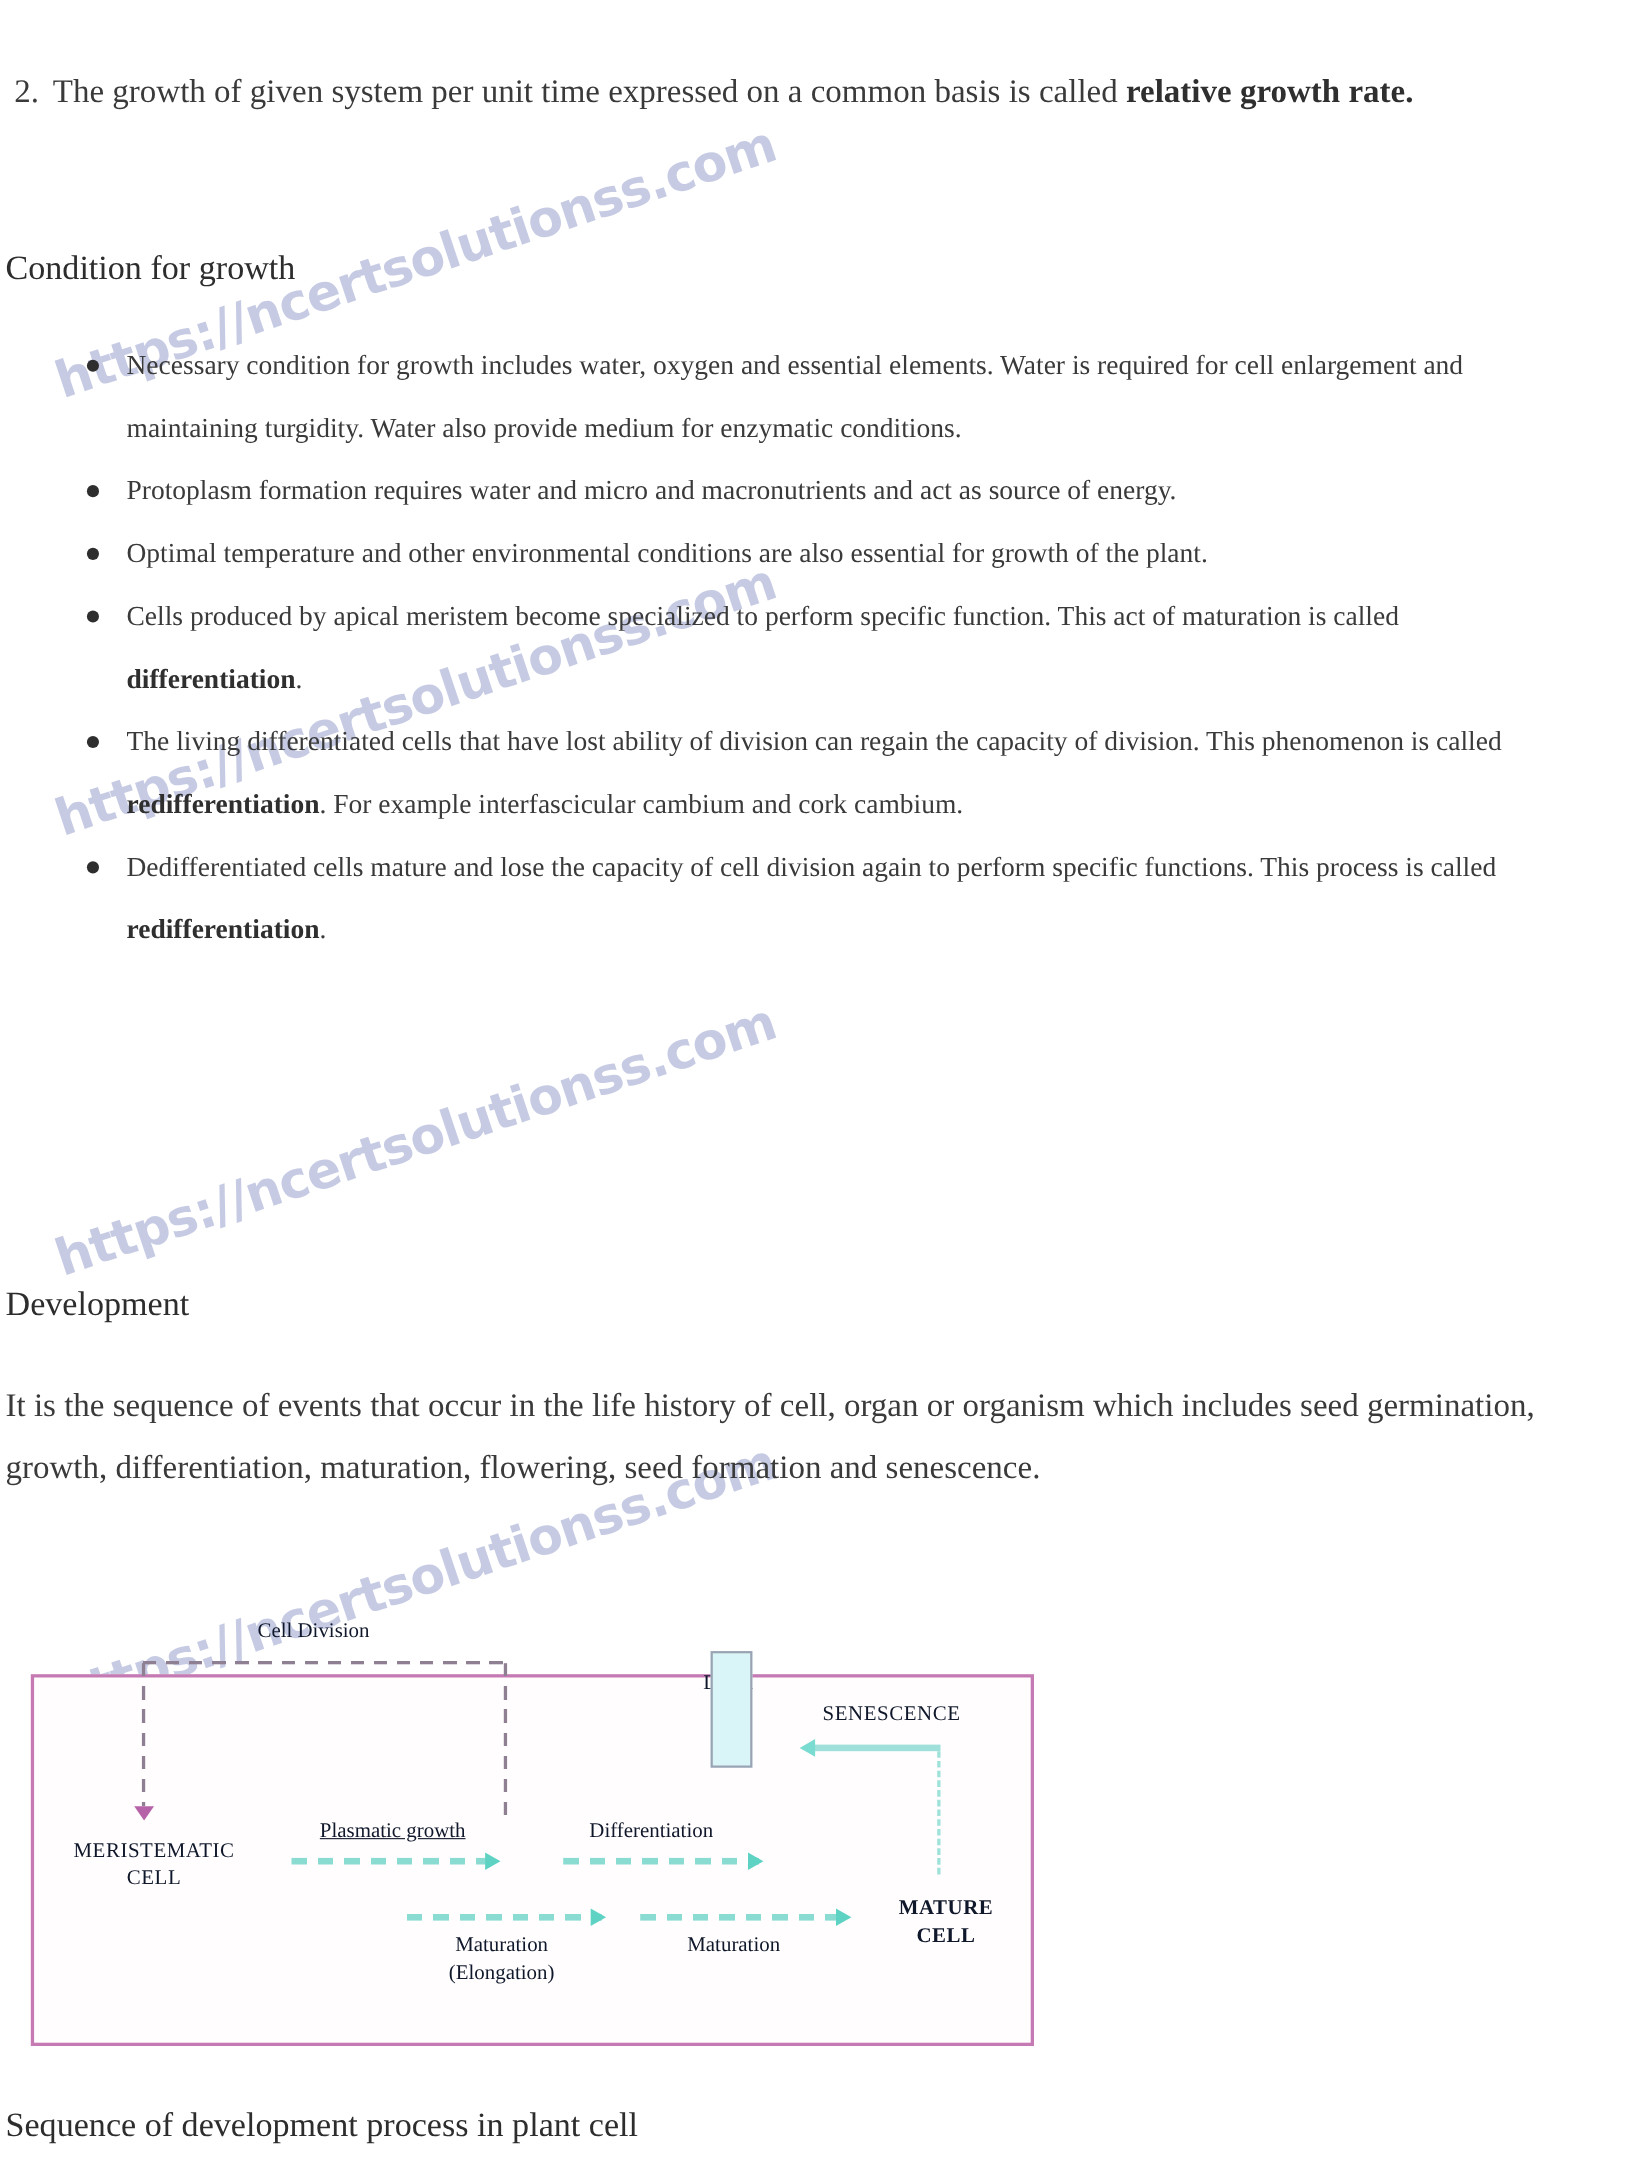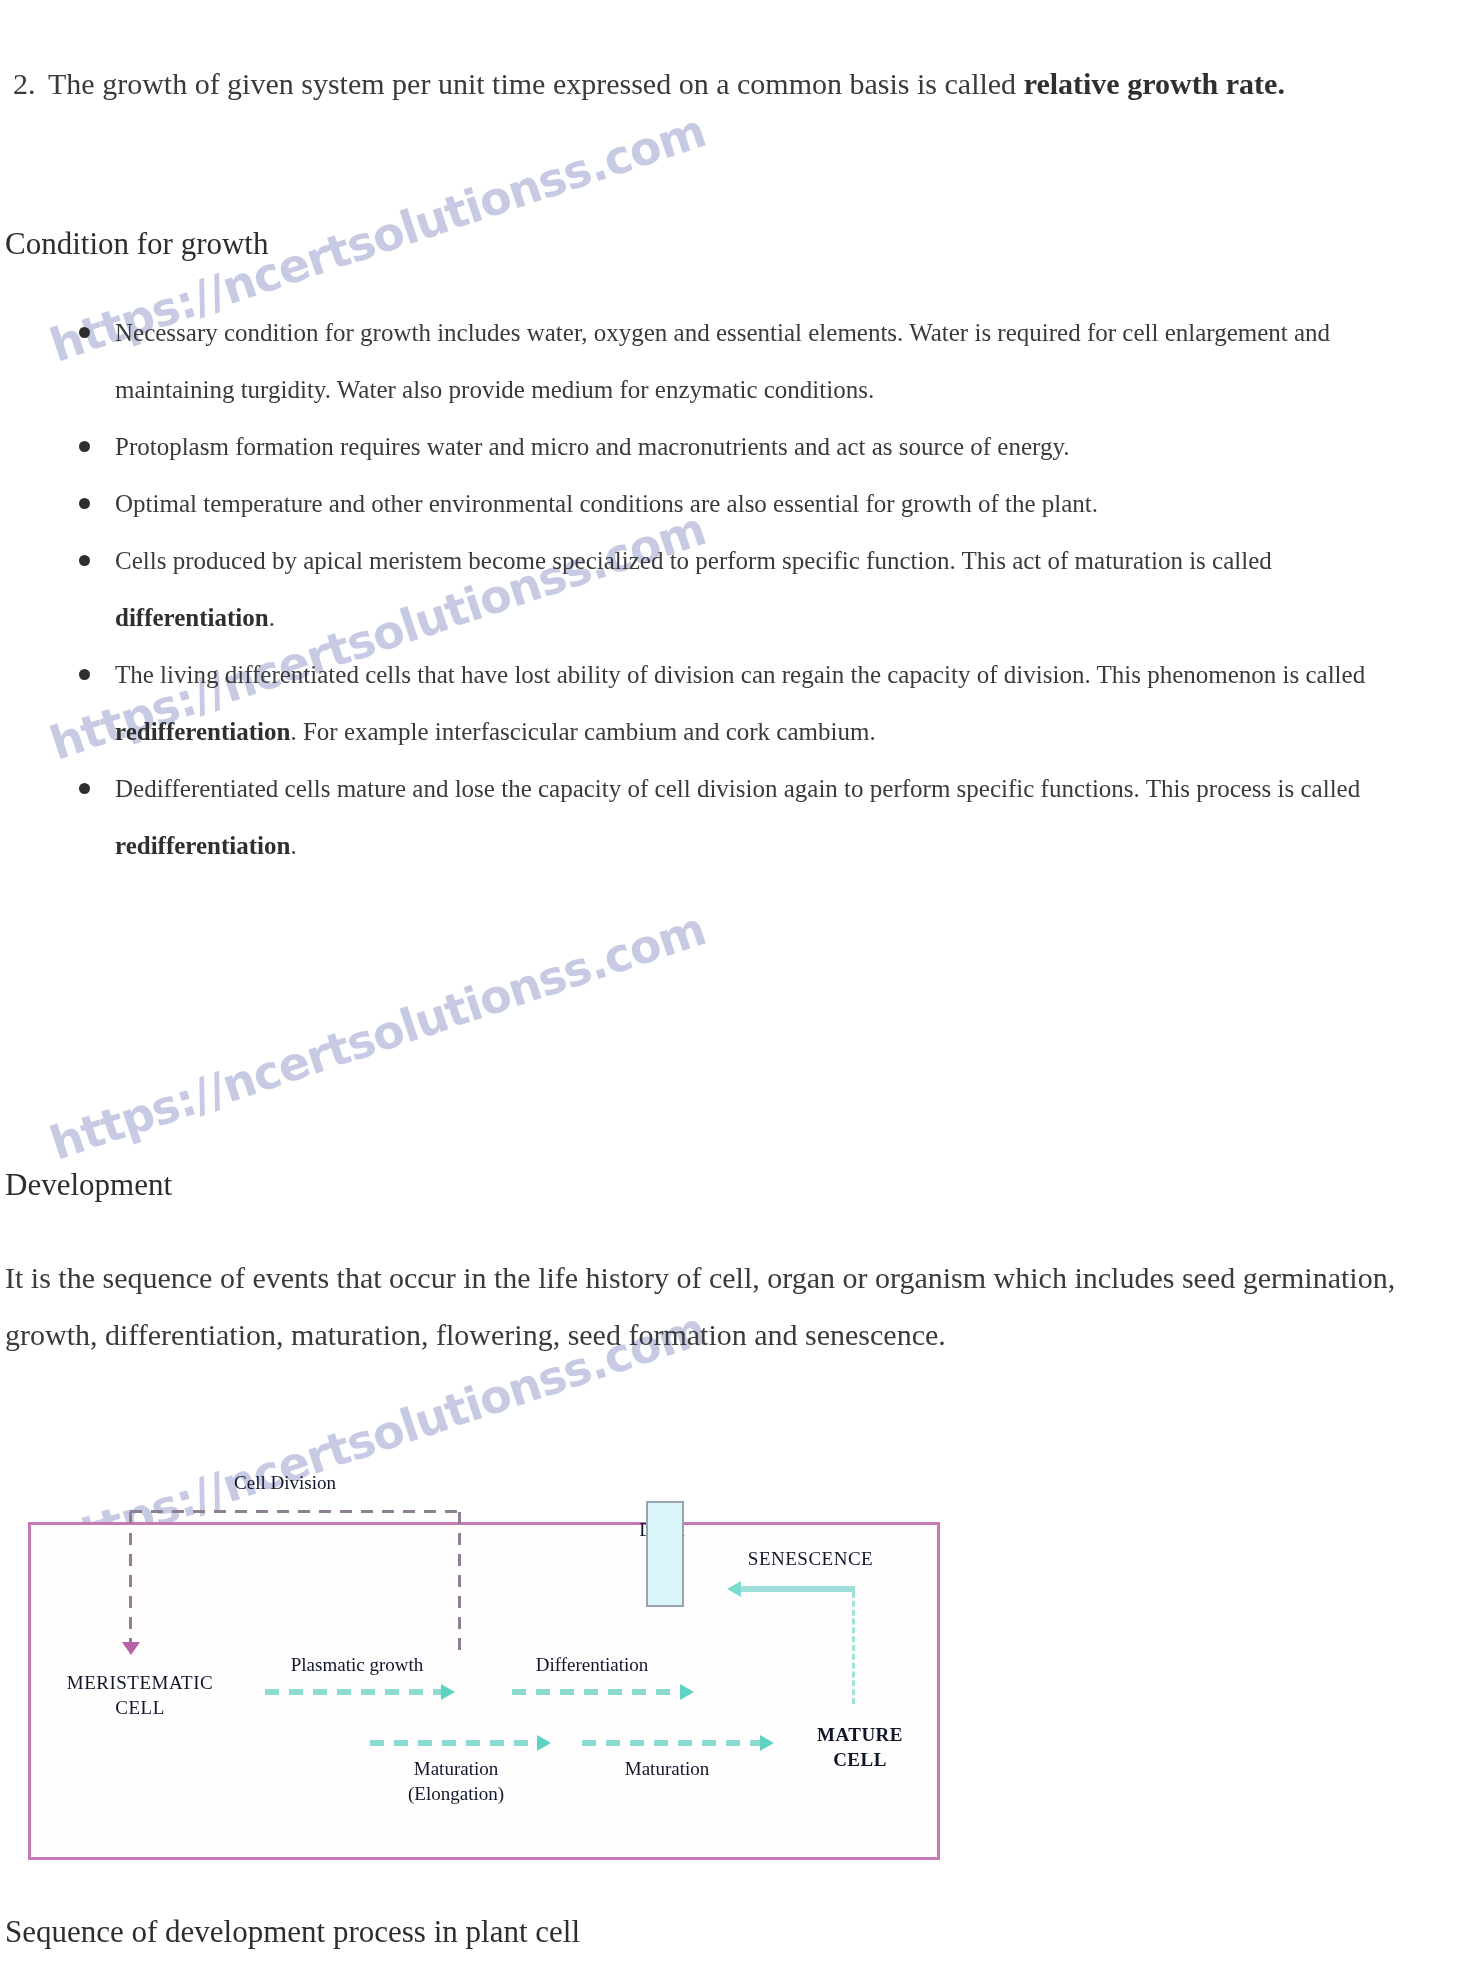--- a/index.html
+++ b/index.html
@@ -113,21 +113,21 @@
   <div class="dash-v" style="left:458px; top:1512px; height:146px;"></div>
   <div class="tri-down" style="left:122px; top:1642px;"></div>
 
   <div id="death-rect" style="left:646px; top:1501px; width:38px; height:106px;"></div>
 
   <div class="dlabel caps" style="left:50px; top:1670px; width:180px;">
     <div>MERISTEMATIC</div>
     <div>CELL</div>
   </div>
 
-  <div class="dlabel" style="left:267px; top:1652px; width:180px;">Plasmatic growth</div>
+  <div class="dlabel" style="left:267px; top:1652px; width:180px;text-decoration:underline;">Plasmatic growth</div>
   <div class="teal-arrow" style="left:265px; top:1689px; width:186px;"></div>
 
   <div class="dlabel" style="left:512px; top:1652px; width:160px;">Differentiation</div>
   <div class="teal-arrow" style="left:512px; top:1689px; width:178px;"></div>
 
   <div class="dlabel caps" style="left:733px; top:1546px; width:155px;">SENESCENCE</div>
   <div id="sen-arrow" style="left:740px; top:1586px; width:115px;"></div>
   <div class="teal-dash-v" style="left:852px; top:1592px; height:112px;"></div>
 
   <div class="dlabel caps" style="left:780px; top:1722px; width:160px;font-weight:bold;">

